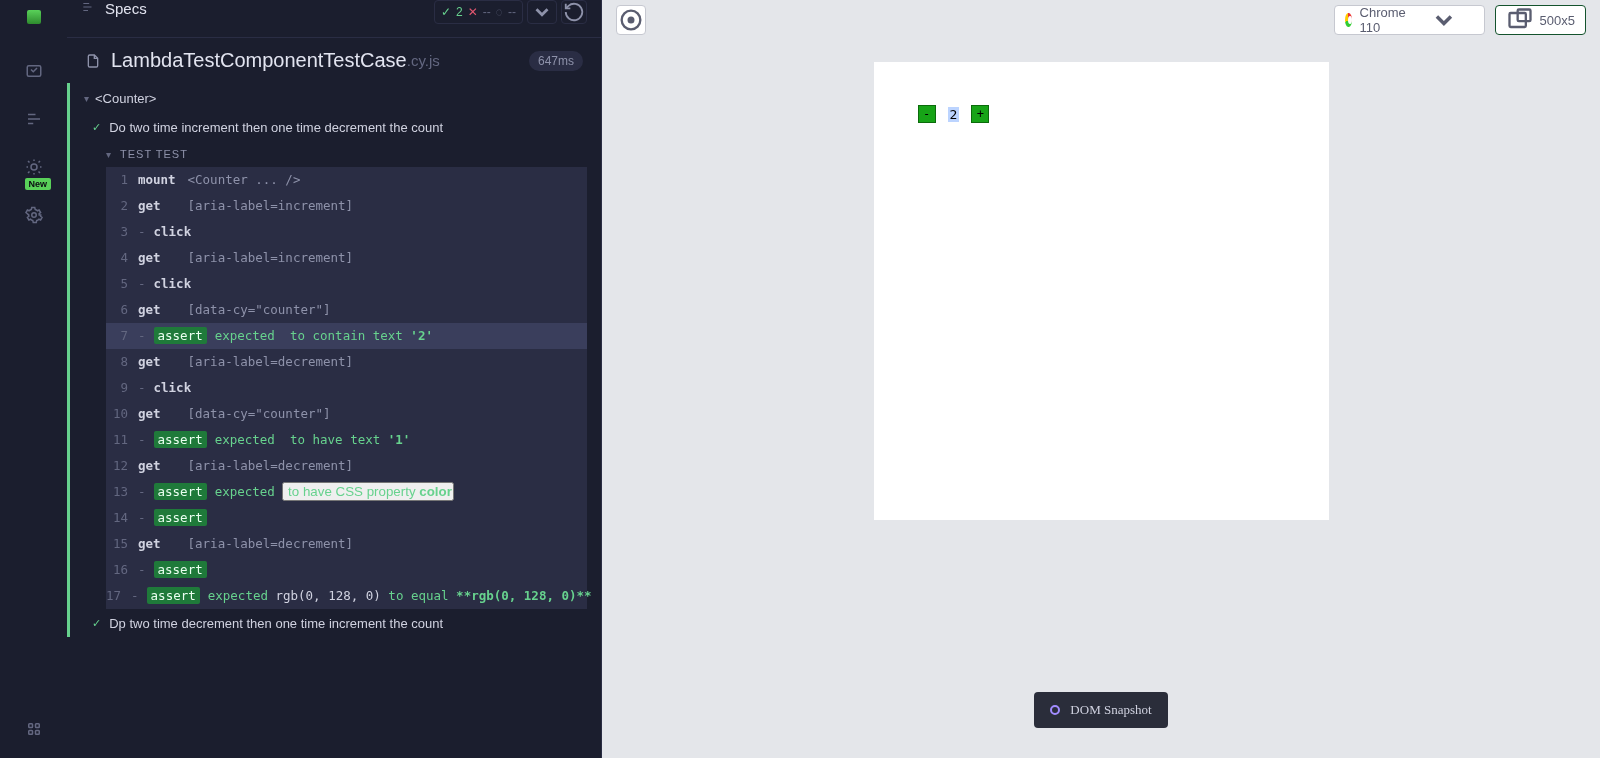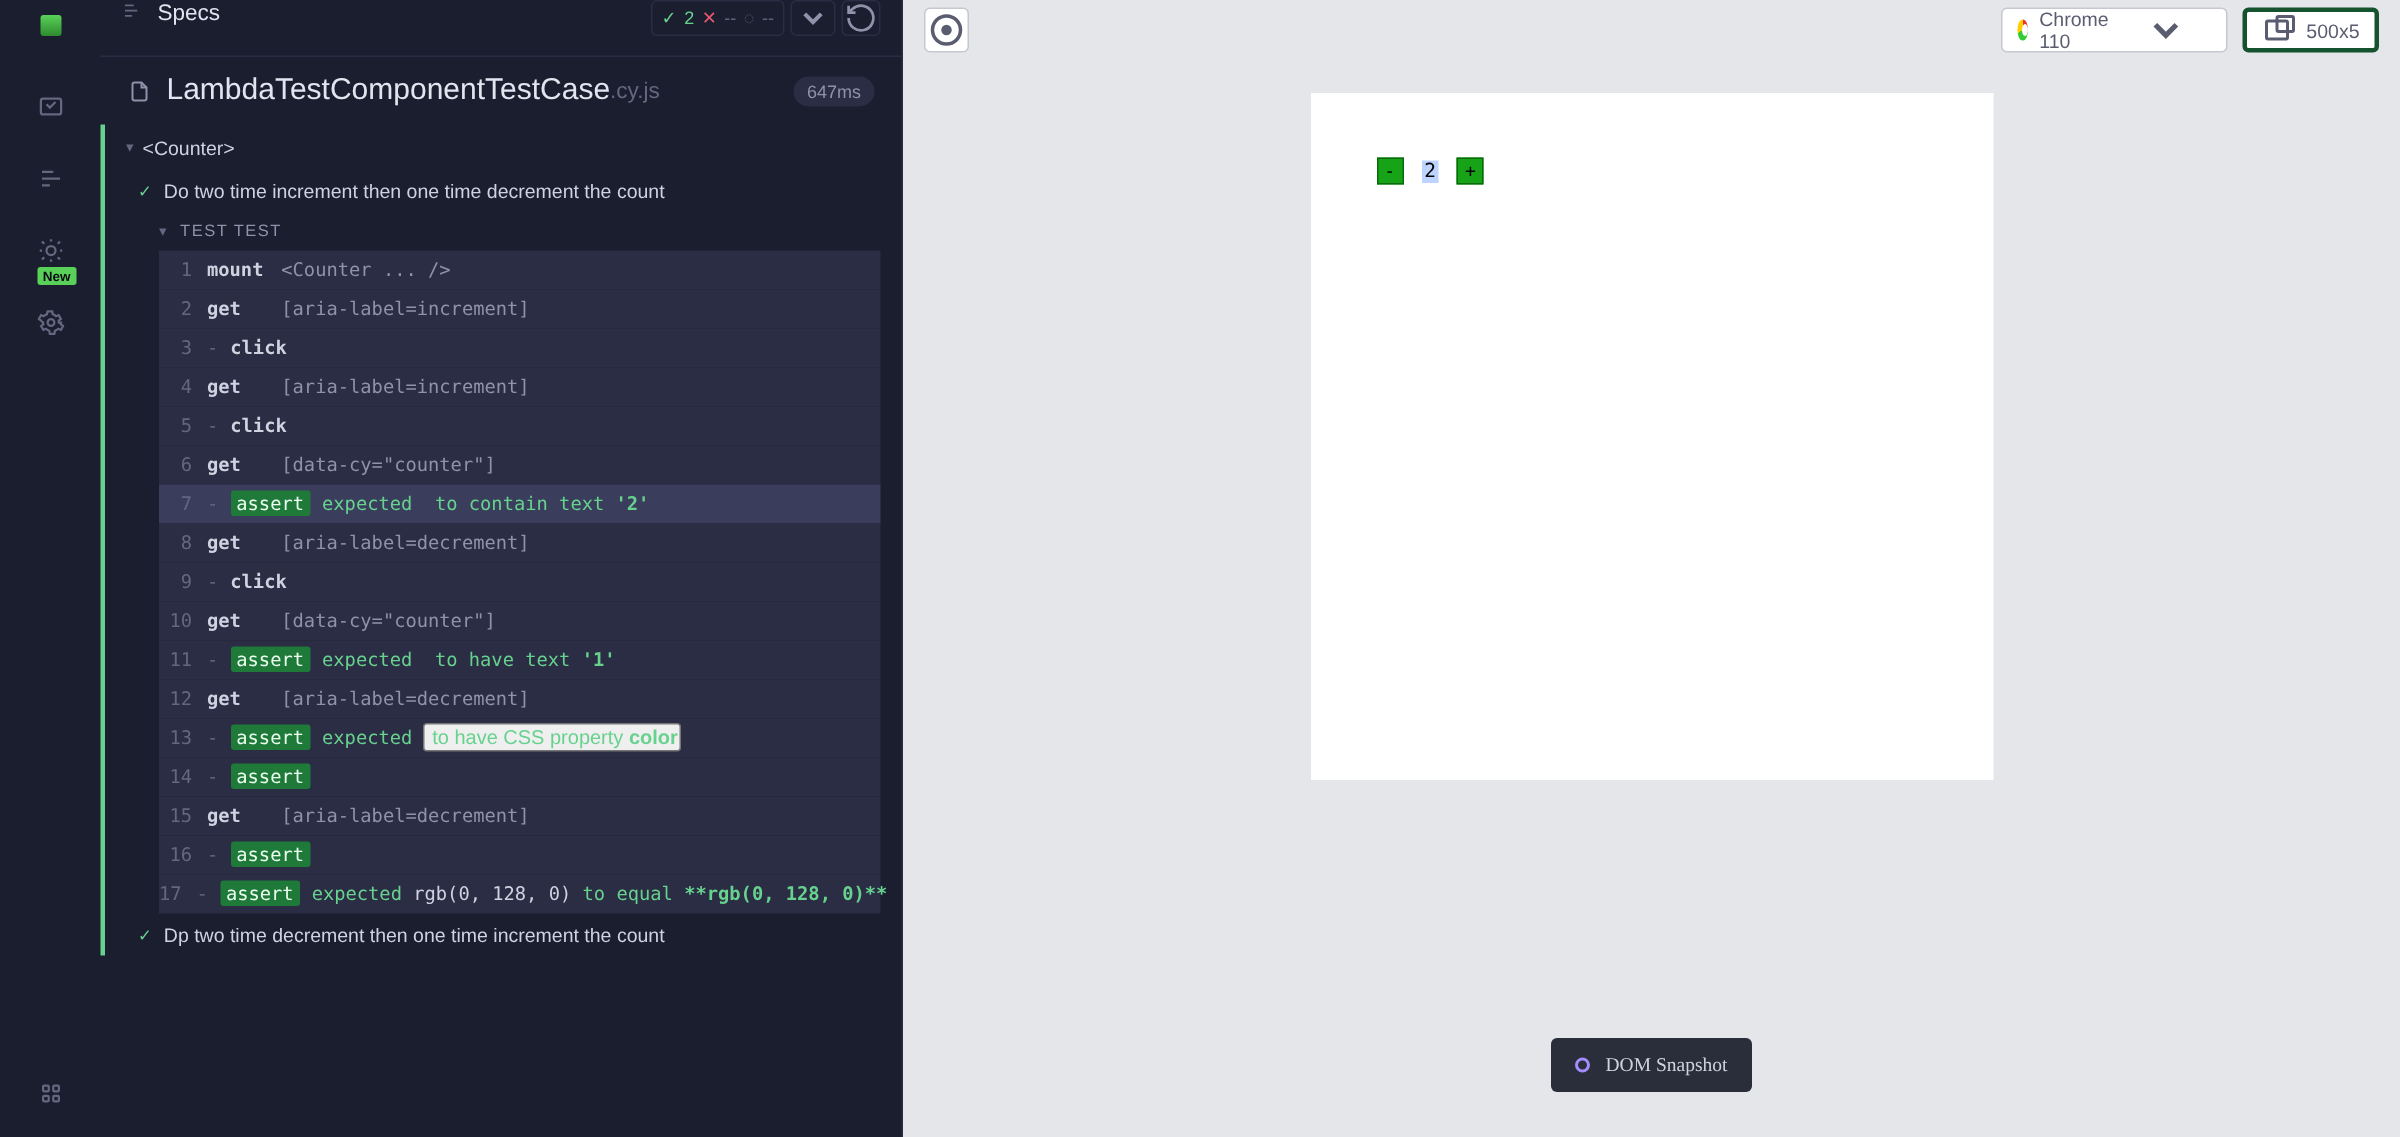--- a/index.html
+++ b/index.html
@@ -59,21 +59,21 @@
 .cmd .tag { color:#d0d2e0; }
 .cmd .val { color:#67d28e; font-weight:600; }
 
 
 .prev-header { height:40px; display:flex; align-items:center; padding:0 14px; gap:10px; }
 .prev-btn { width:30px; height:30px; border:1px solid #c6c8d0; border-radius:4px; background:#fff; display:flex; align-items:center; justify-content:center; color:#5a5d70; }
 .prev-header .right { margin-left:auto; display:flex; gap:10px; align-items:center; }
 .browser-pill { height:30px; border:1px solid #c6c8d0; background:#fff; border-radius:4px; display:flex; align-items:center; padding:0 10px; gap:8px; color:#5a5d70; font-size:13px; }
 .browser-pill .chrome-icon { width:14px; height:14px; border-radius:50%; background:conic-gradient(#e33 0 33%,#3c3 33% 66%,#fc0 66% 100%); position:relative; }
 .browser-pill .chrome-icon::after{content:"";position:absolute;inset:3px;border-radius:50%;background:#4285f4;border:2px solid #fff;}
-.dim-pill { height:30px; border:3px solid #14532d; background:#fff; border-radius:4px; display:flex; align-items:center; padding:0 10px; gap:6px; color:#5a5d70; font-size:13px; }
+.dim-pill { height:30px; border:1px solid #14532d; background:#fff; border-radius:4px; display:flex; align-items:center; padding:0 10px; gap:6px; color:#5a5d70; font-size:13px; }
 
 .aut-wrap { flex:1; display:flex; align-items:flex-start; justify-content:center; padding-top:22px; position:relative; }
 .aut-frame { background:#fff; width:455px; height:458px; }
 .counter { padding:43px 0 0 44px; display:flex; align-items:center; gap:12px; }
 .counter button { width:18px; height:18px; background:#17a317; border:1px solid #0b6b0b; color:#000; font-family:monospace; font-size:12px; display:flex; align-items:center; justify-content:center; cursor:pointer; }
 .counter .count { font-family:monospace; font-size:13px; color:#000; background:#bcd4ff; padding:0 2px; }
 
 .dom-toast { position:absolute; bottom:30px; background:#2a2d3a; color:#d0d2e0; border-radius:4px; padding:10px 16px; display:flex; align-items:center; gap:10px; font-size:13px;font-family:Liberation Serif, serif; }
 .dom-toast .pin { width:10px; height:10px; border:2px solid #a28cff; border-radius:50%; }
 

